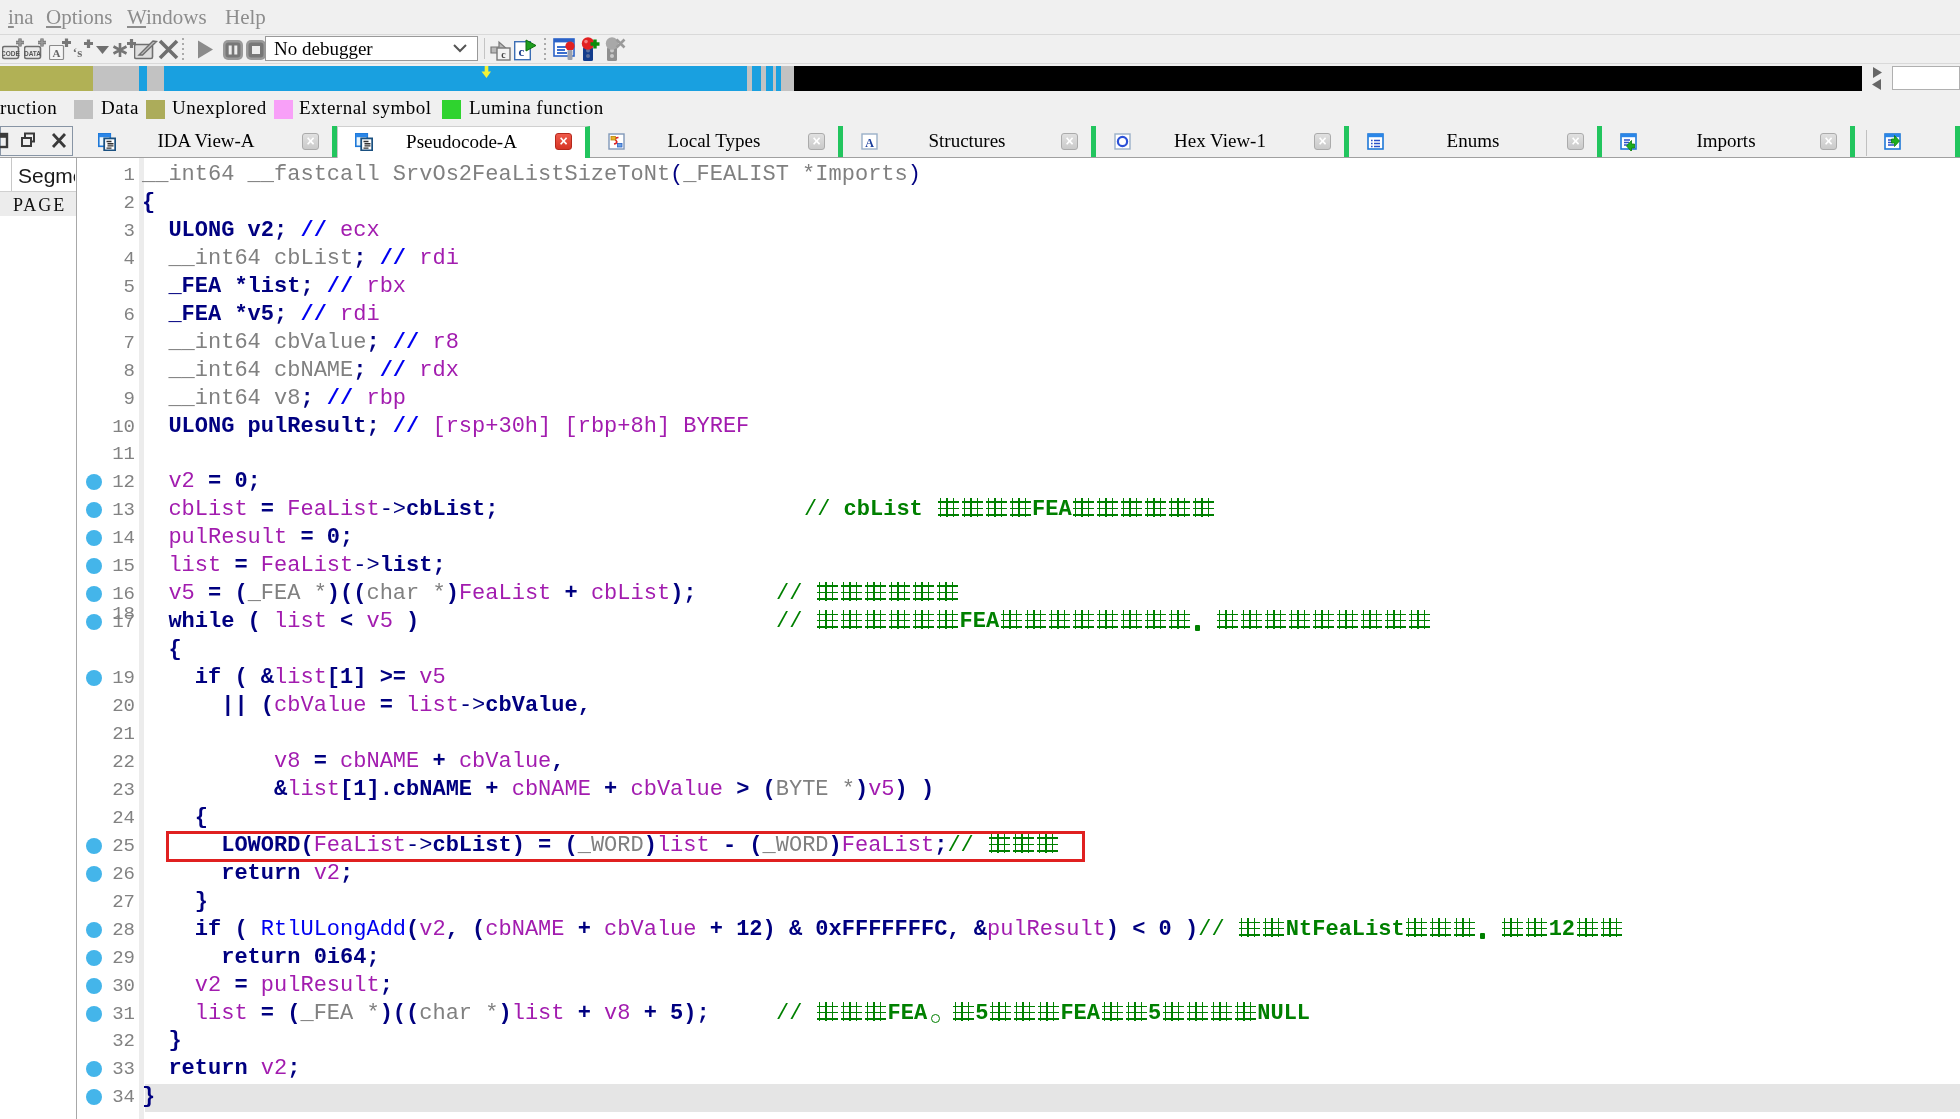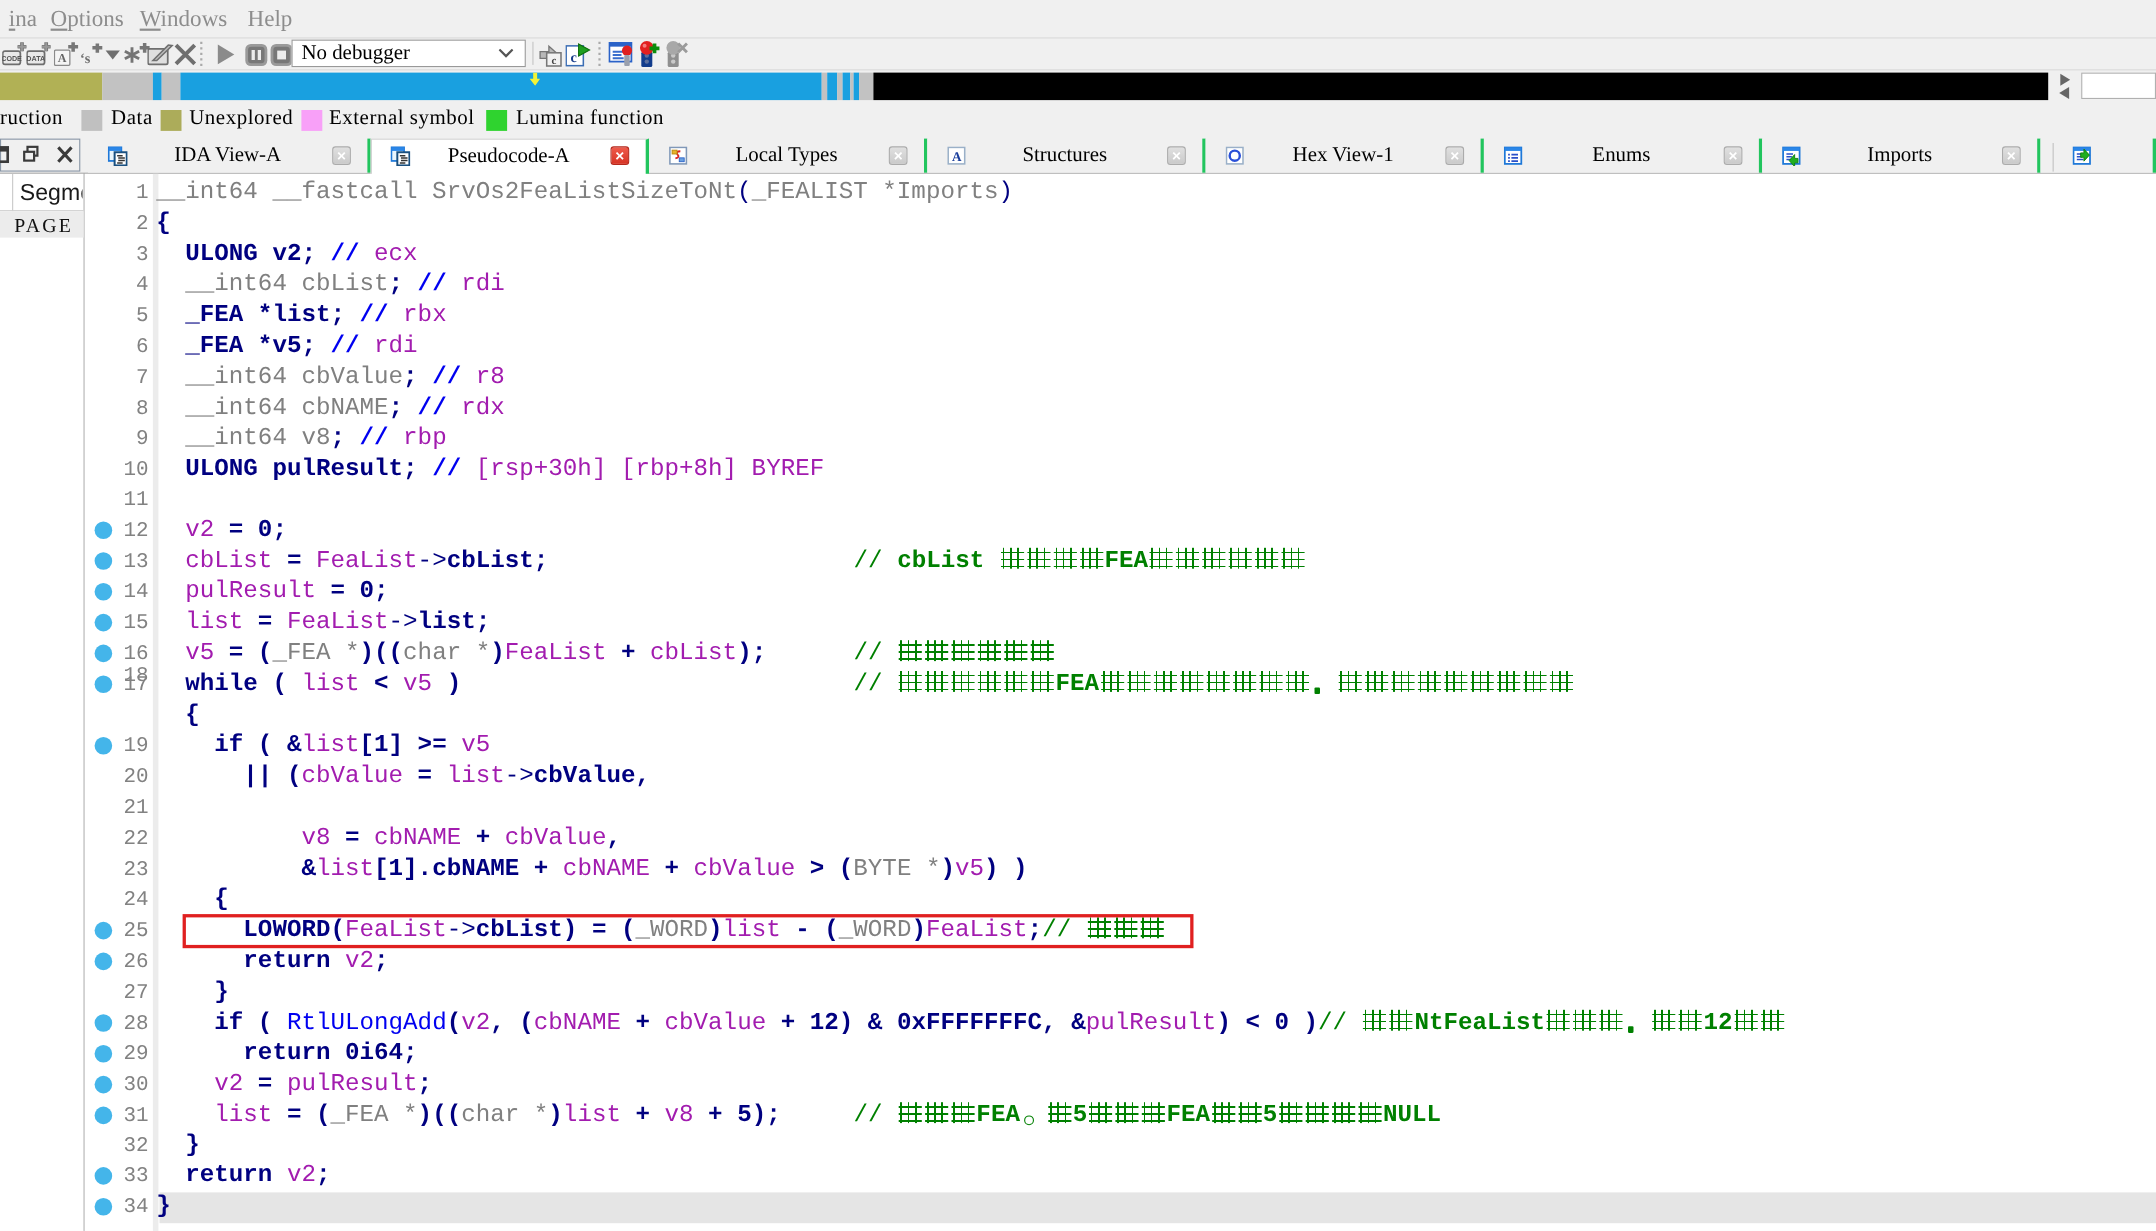--- a/index.html
+++ b/index.html
@@ -13,21 +13,21 @@
   border:1px solid #999;font-family:"Liberation Serif",serif;font-size:19px;color:#000}
 .combo span{position:absolute;left:8px;top:1px}
 .vsep{position:absolute;top:38px;width:1px;height:21px;background:#c4c4c4}
 
 .seg{position:absolute;top:66px;height:25px}
 
 .lg{position:absolute;top:97px;font-family:"Liberation Serif",serif;font-size:19px;
   letter-spacing:0.5px;color:#000}
 .sw{position:absolute;top:100px;width:19px;height:19px}
 
-.tab{position:absolute;top:126px;height:31px;background:#f0f0f0;border-right:3px solid #22c55e}
+.tab{position:absolute;top:126px;height:31px;background:#f0f0f0;border-right:5px solid #22c55e}
 .tab.act{background:#fff;height:33px;border-left:1px solid #c8c8c8;border-top:1px solid #d0d0d0}
 .tabt{position:absolute;top:4px;width:100%;text-align:center;
   font-family:"Liberation Serif",serif;font-size:19px;color:#000}
 .cls{position:absolute;top:133px;width:17px;height:17px;border-radius:3px;
   background:linear-gradient(#e0e0e0,#cacaca);border:1px solid #ababab;color:#fff;
   font:bold 14px/15px "Liberation Sans",sans-serif;text-align:center}
 .cls.red{background:linear-gradient(#ef5a4b,#d63425);border-color:#b5281c}
 .tico{position:absolute;top:7px}
 
 .ln{position:absolute;left:77px;width:58px;text-align:right;color:#828282;
@@ -299,21 +299,21 @@
 <div class="ln" style="top:413px">10</div>
 <div class="cl" style="top:413px">  <span class="n">ULONG pulResult;</span><span class="b"> //</span><span class="v"> [rsp+30h] [rbp+8h] BYREF</span></div>
 <div class="ln" style="top:440px">11</div>
 <div class="cl" style="top:440px"></div>
 <div class="dot" style="top:474px"></div>
 <div class="ln" style="top:468px">12</div>
 <div class="cl" style="top:468px">  <span class="v">v2</span><span class="n"> = 0;</span></div>
 <div class="dot" style="top:502px"></div>
 <div class="ln" style="top:496px">13</div>
 <div class="cl" style="top:496px">  <span class="v">cbList</span><span class="n"> = </span><span class="v">FeaList</span><span class="r">-&gt;</span><span class="n">cbList;</span></div>
-<div class="cl" style="top:496px;left:776px"><span class="c">// <b>cbList</b> <i class="cj"></i><i class="cj"></i><i class="cj"></i><i class="cj"></i><b>FEA</b><i class="cj"></i><i class="cj"></i><i class="cj"></i><i class="cj"></i><i class="cj"></i><i class="cj"></i></span></div>
+<div class="cl" style="top:496px;left:804px"><span class="c">// <b>cbList</b> <i class="cj"></i><i class="cj"></i><i class="cj"></i><i class="cj"></i><b>FEA</b><i class="cj"></i><i class="cj"></i><i class="cj"></i><i class="cj"></i><i class="cj"></i><i class="cj"></i></span></div>
 <div class="dot" style="top:530px"></div>
 <div class="ln" style="top:524px">14</div>
 <div class="cl" style="top:524px">  <span class="v">pulResult</span><span class="n"> = 0;</span></div>
 <div class="dot" style="top:558px"></div>
 <div class="ln" style="top:552px">15</div>
 <div class="cl" style="top:552px">  <span class="v">list</span><span class="n"> = </span><span class="v">FeaList</span><span class="r">-&gt;</span><span class="n">list;</span></div>
 <div class="dot" style="top:586px"></div>
 <div class="ln" style="top:580px">16</div>
 <div class="cl" style="top:580px">  <span class="v">v5</span><span class="n"> = (</span><span class="g">_FEA *</span><span class="n">)((</span><span class="g">char *</span><span class="n">)</span><span class="v">FeaList</span><span class="n"> + </span><span class="v">cbList</span><span class="n">);</span></div>
 <div class="cl" style="top:580px;left:776px"><span class="c">// <i class="cj"></i><i class="cj"></i><i class="cj"></i><i class="cj"></i><i class="cj"></i><i class="cj"></i></span></div>

